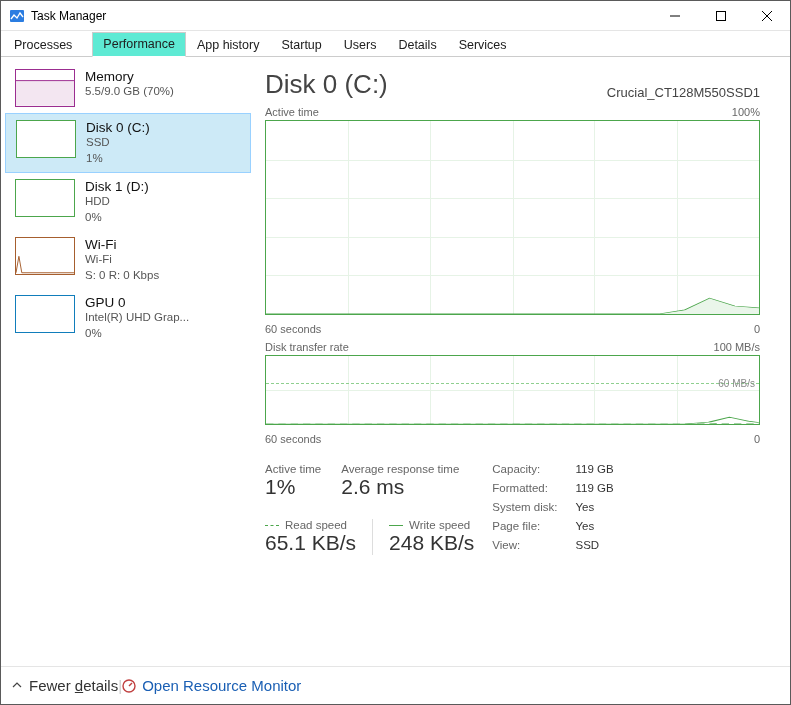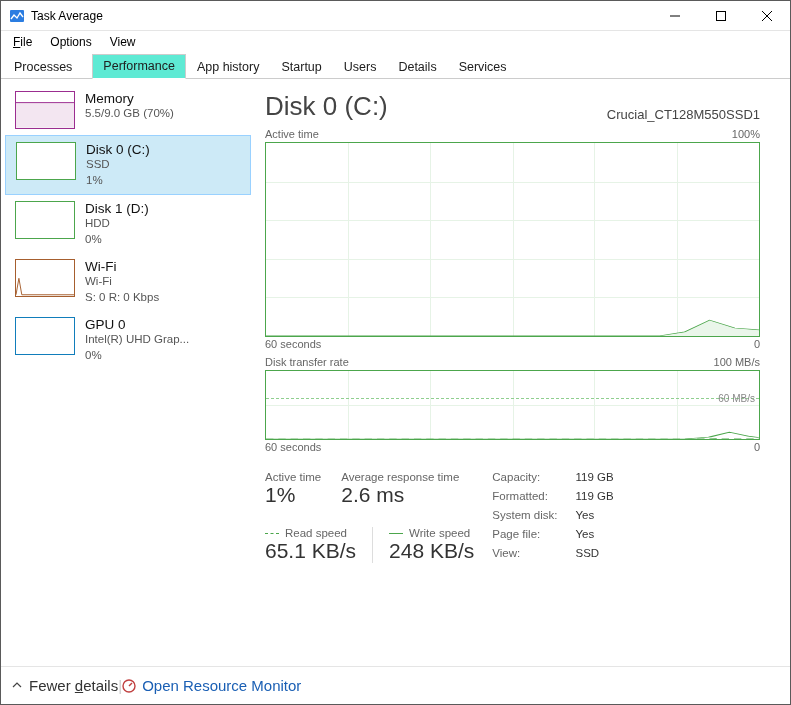--- a/index.html
+++ b/index.html
@@ -47,21 +47,21 @@
   .detail-head .model { font-size: 13px; color:#444; }
   .chart-block { margin-bottom: 6px; }
   .chart-label-row { display:flex; justify-content:space-between; font-size:11px; color:#666; margin-bottom:2px; }
   .chart { border:1px solid #4ca64c; position:relative; background:#fff; }
   .chart.big { height: 195px; }
   .chart.small { height: 70px; }
   .chart .grid-h { position:absolute; left:0; right:0; border-top:1px solid #e6f3e6; }
   .chart .grid-v { position:absolute; top:0; bottom:0; border-left:1px solid #e6f3e6; }
   .chart .midline { position:absolute; left:0; right:0; border-top:1px dashed #8fcf8f; }
   .chart .midlabel { position:absolute; right:4px; font-size:10px; color:#888; }
-  .chart-x-row { display:flex; justify-content:space-between; font-size:11px; color:#666; margin-top:1px; }
+  .chart-x-row { display:flex; justify-content:space-between; font-size:11px; color:#666; margin-top:8px; }
   .chart svg { position:absolute; bottom:0; left:0; width:100%; height:100%; }
 
   
   .stats { display:flex; gap: 18px; margin-top:12px; }
   .stat-col { display:flex; flex-direction:column; }
   .stat-label { font-size:11.5px; color:#666; }
   .stat-val { font-size:21px; color:#333; margin-top:0px; }
   .sep-r { border-right:1px solid #ddd; padding-right:16px; }
   .stats-row2 { display:flex; gap:16px; margin-top:10px; }
   .stat-block { }
@@ -84,46 +84,41 @@
 
 <div class="window">
 
   <div class="titlebar">
     <span class="app-icon">
       <svg viewBox="0 0 16 16">
           <rect x="1" y="2" width="14" height="12" fill="#2b7de1" rx="1"></rect>
           <polyline points="2,11 5,7 8,10 11,5 14,9" fill="none" stroke="#fff" stroke-width="1.3"></polyline>
         </svg>
     </span>
-    <span class="title">Task Average</span>
+    <span class="title">Task Manager</span>
     <div class="win-btns">
       <div class="win-btn">
           <svg width="10" height="10">
             <line x1="0" y1="5" x2="10" y2="5" stroke="#000" stroke-width="1"></line>
           </svg>
         </div>
       <div class="win-btn">
           <svg width="10" height="10">
             <rect x="0.5" y="0.5" width="9" height="9" fill="none" stroke="#000" stroke-width="1"></rect>
           </svg>
         </div>
       <div class="win-btn close">
           <svg width="10" height="10">
             <line x1="0" y1="0" x2="10" y2="10" stroke="#000" stroke-width="1"></line>
             <line x1="10" y1="0" x2="0" y2="10" stroke="#000" stroke-width="1"></line>
           </svg>
         </div>
     </div>
   </div>
 
-  <div class="menubar">
-    <span class="menu-item"><span class="underline">F</span><span>ile</span></span>
-    <span class="menu-item">Options</span>
-    <span class="menu-item">View</span>
-  </div>
 
   <div class="tabbar">
     <div class="tab">Processes</div>
     <div class="tab active">Performance</div>
     <div class="tab">App history</div>
     <div class="tab">Startup</div>
     <div class="tab">Users</div>
     <div class="tab">Details</div>
     <div class="tab">Services</div>
   </div>

